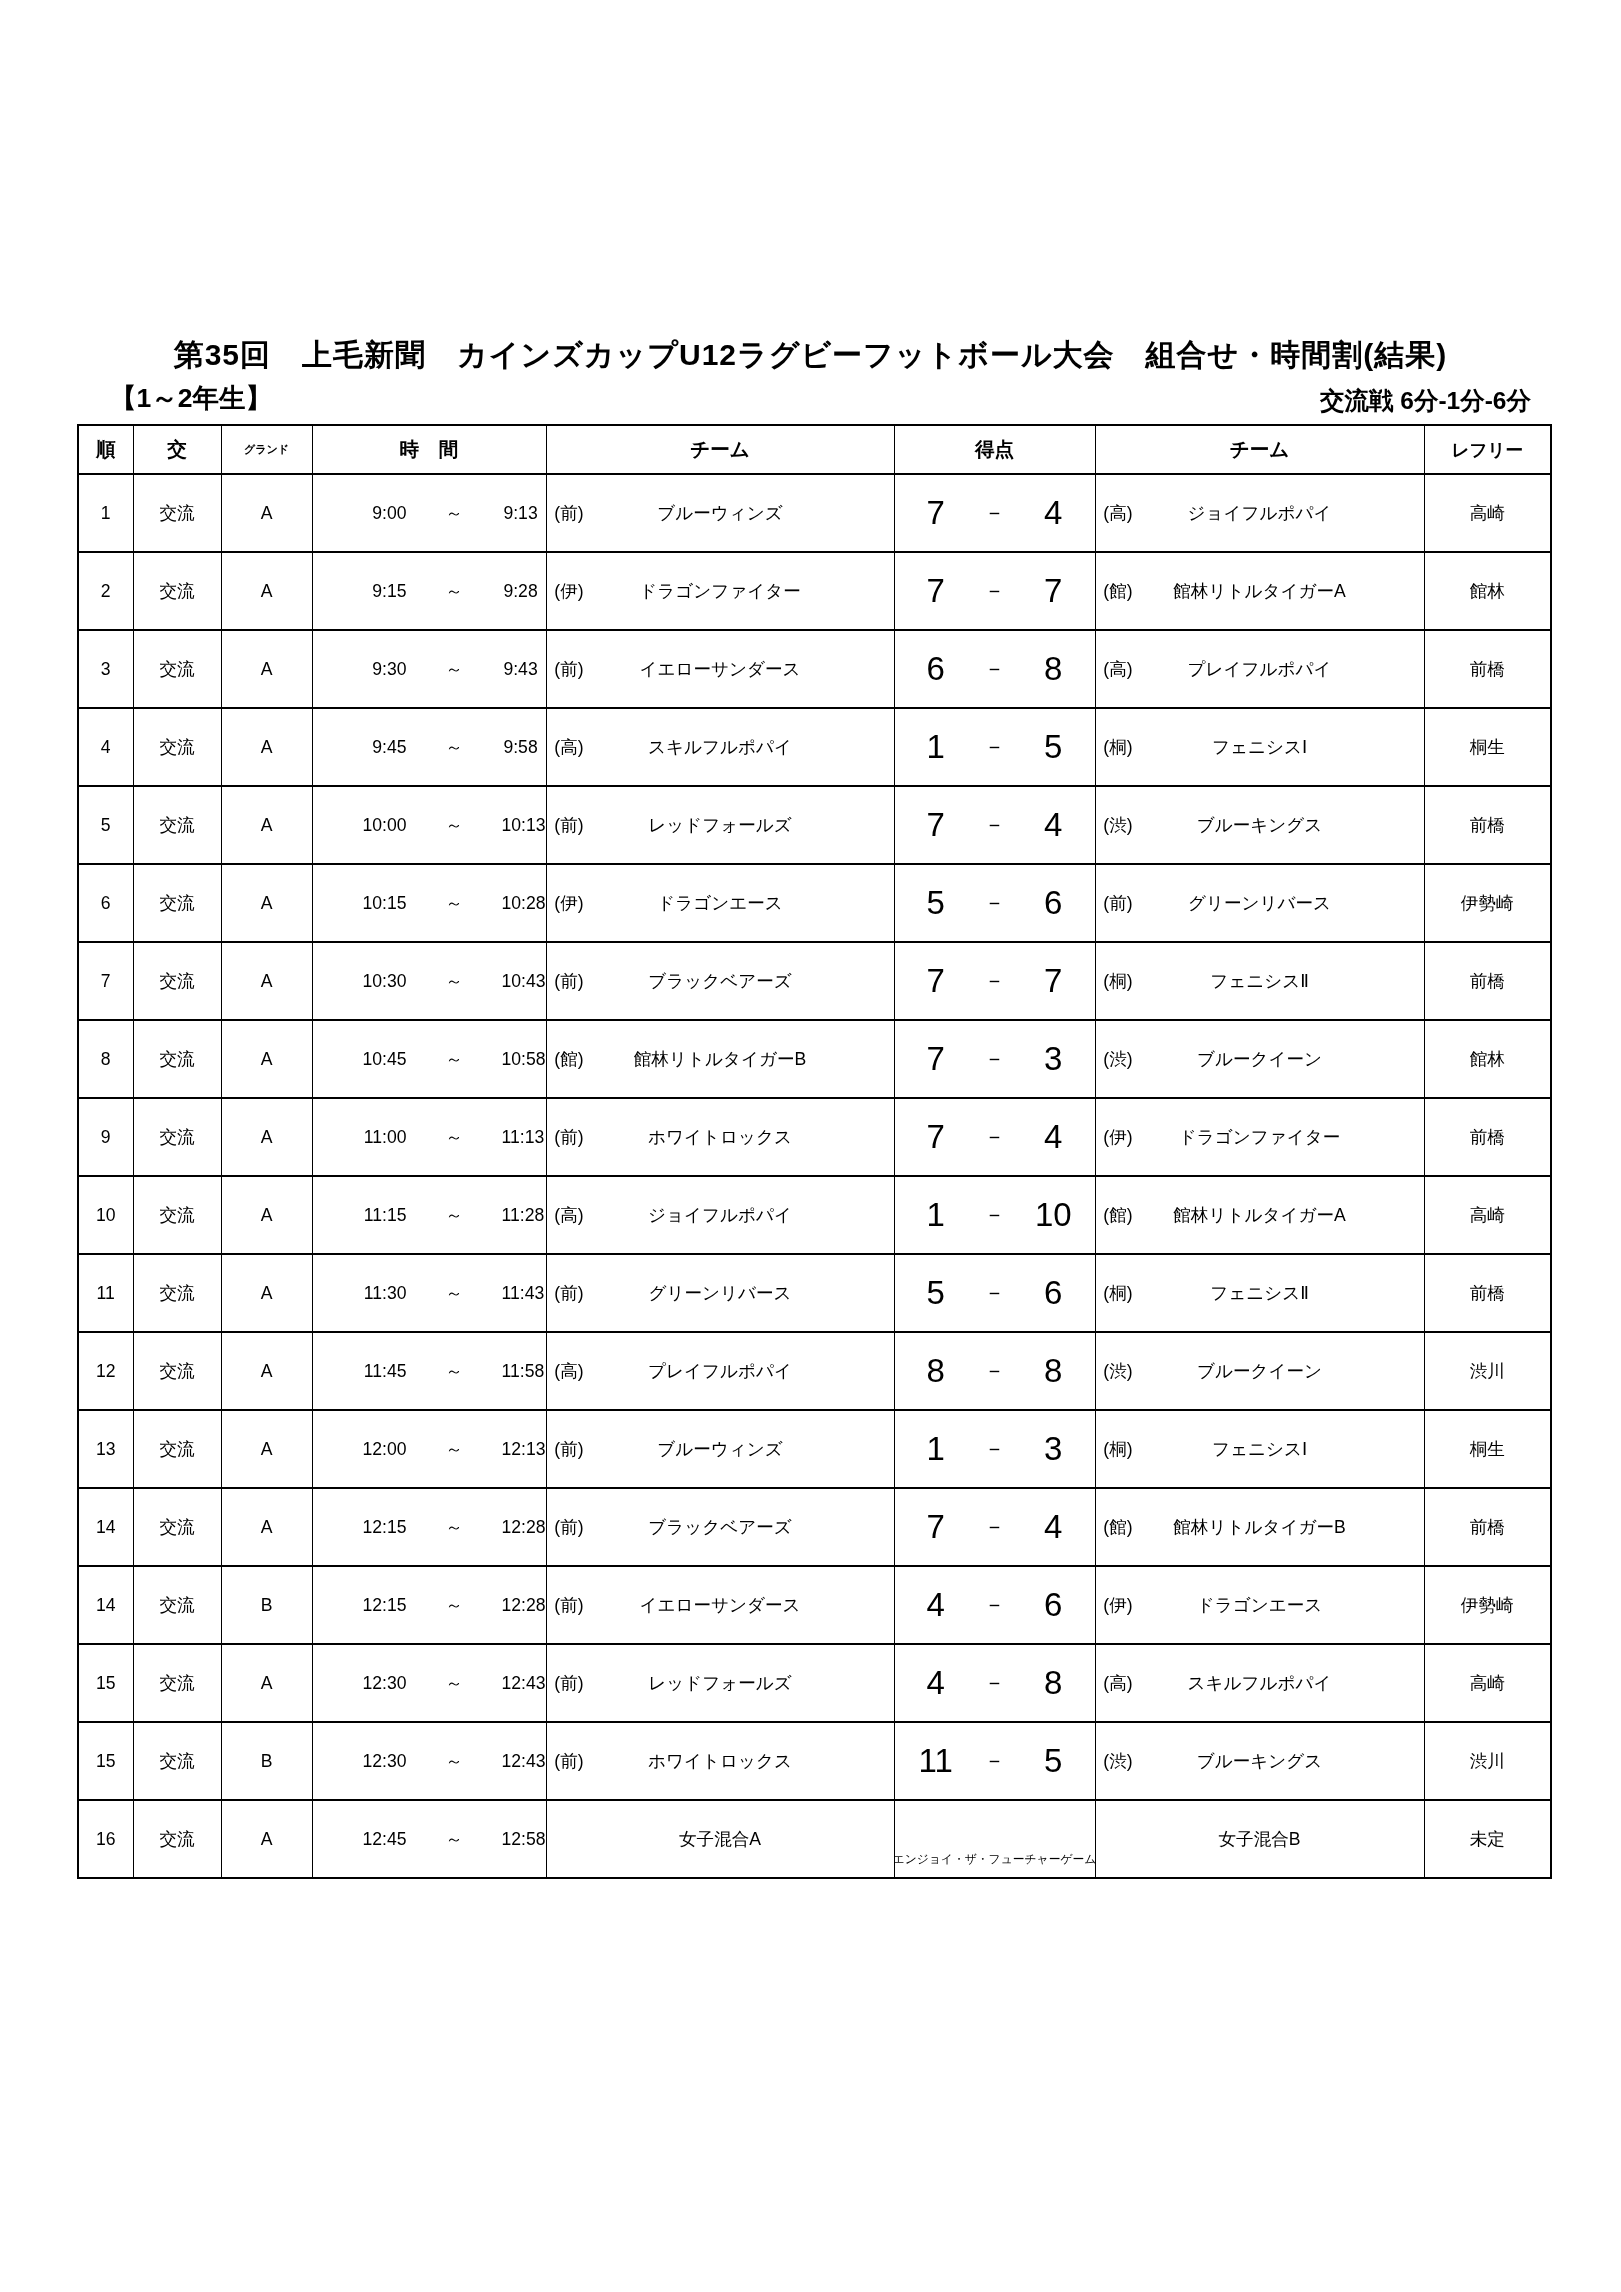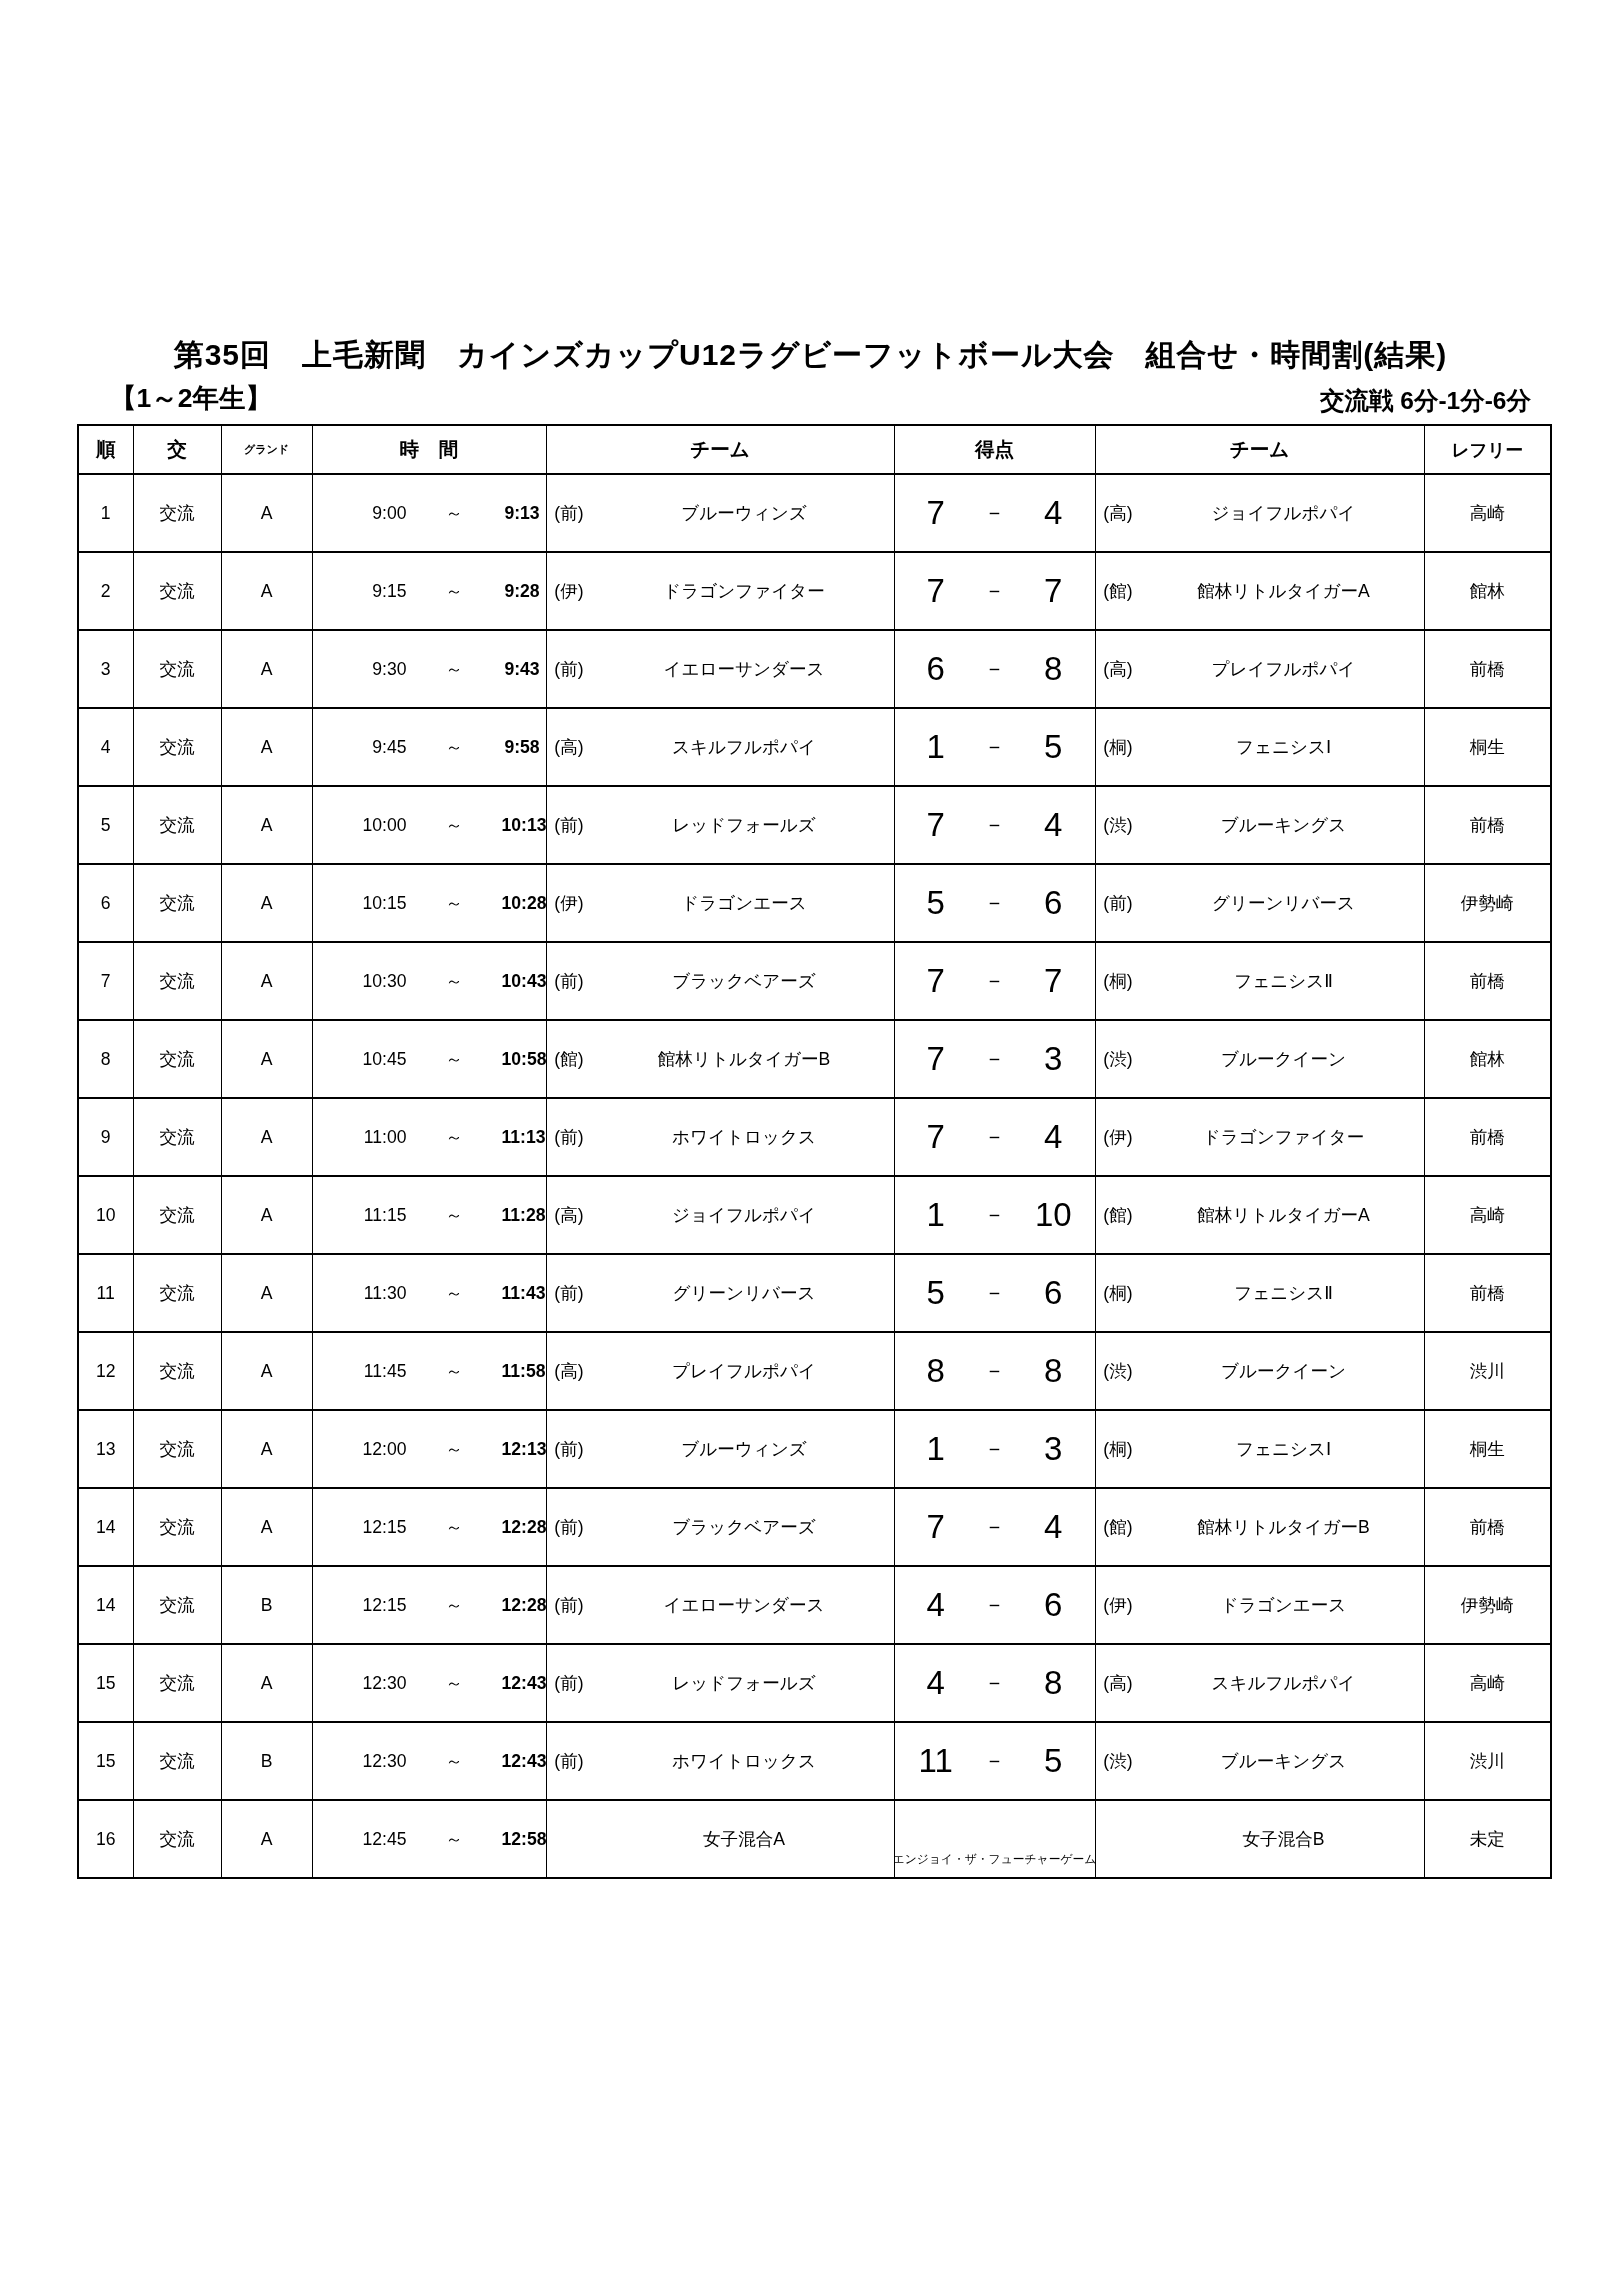--- a/index.html
+++ b/index.html
@@ -45,25 +45,25 @@
   tr.header-row td.ground-h{font-size:11px;}
   tr.header-row td.ref-h{font-size:17.6px;}
   tr.subheader-row{height:43px;}
   tr.subheader-row td{font-size:16.7px;}
   tr.data-row{height:78px;}
   td.no-cell{font-size:15.7px;}
   
   .time-wrap{display:flex;align-items:center;width:100%;gap:20px;}
   .t-start{flex:0 0 94px;text-align:right;white-space:nowrap;}
   .t-sep{flex:0 0 55px;text-align:center;}
-  .t-end{flex:1;text-align:right;padding-right:5.9px;white-space:nowrap;font-weight:bold;}
+  .t-end{flex:1;text-align:center;padding-right:5.9px;white-space:nowrap;}
   
   td.team-cell{position:relative;}
   .venue{position:absolute;left:7.8px;top:50%;transform:translateY(-50%);font-size:17.6px;}
-  .tname{display:block;width:100%;text-align:center;font-size:17.6px;white-space:nowrap;margin-left:24px;}
+  .tname{display:block;width:100%;text-align:center;font-size:17.6px;white-space:nowrap;}
   
   td.score-cell{position:relative;}
   .score-wrap{display:flex;align-items:center;width:100%;height:100%;}
   .s-num{flex:1;text-align:center;font-size:33px;}
   .s-dash{flex:0 0 35px;text-align:center;font-size:19.6px;}
   .score-note{
     position:absolute;left:0;top:0;right:0;bottom:0;
     display:flex;align-items:center;justify-content:center;
     font-size:11.8px;white-space:nowrap;margin-top:42px;
   }

